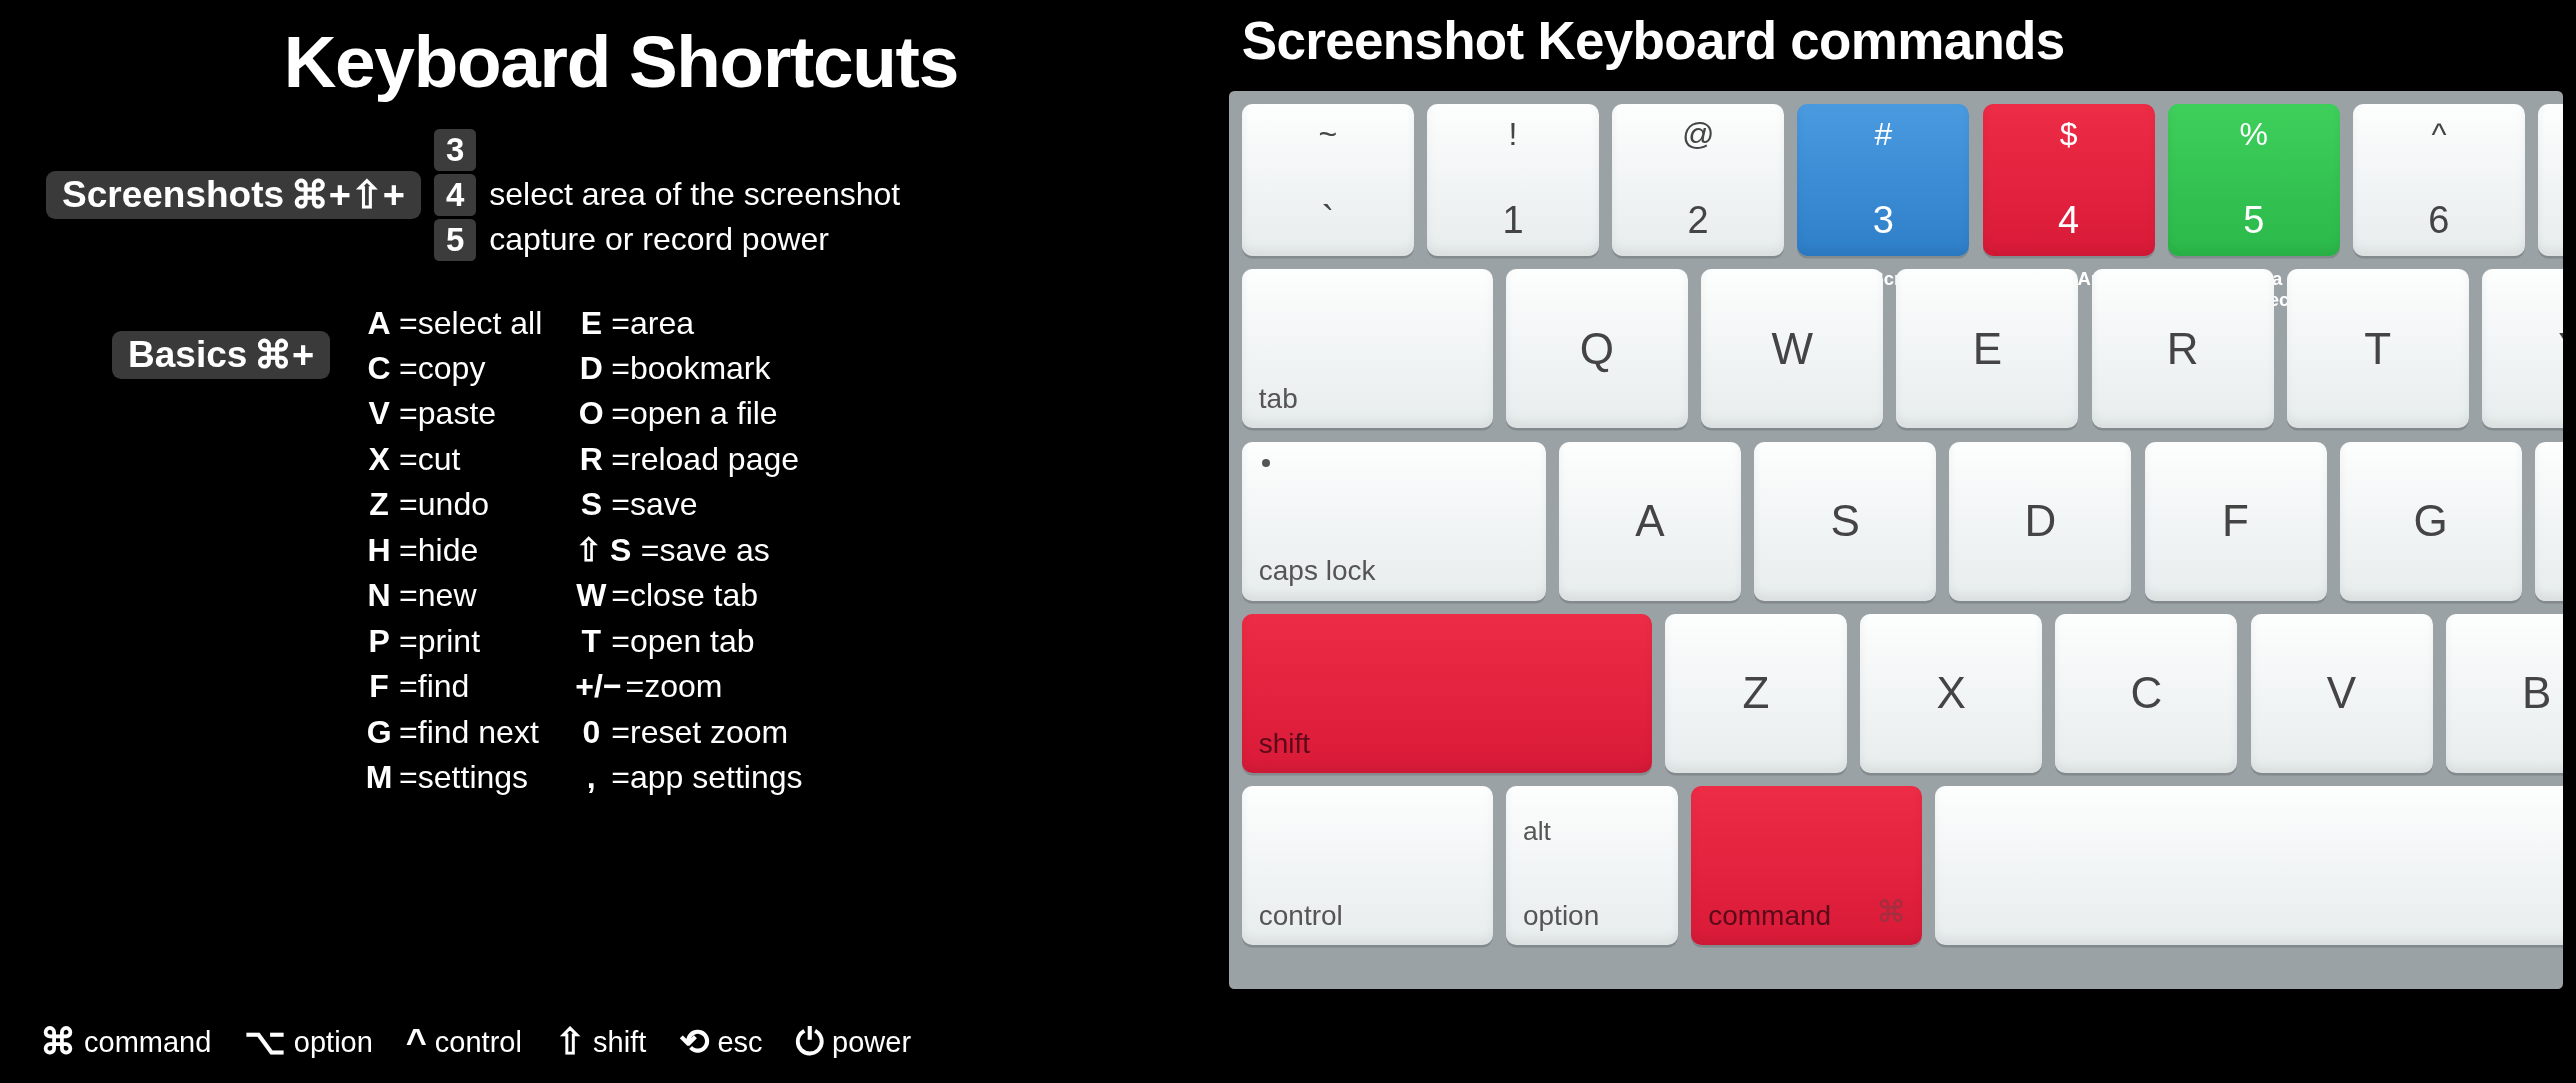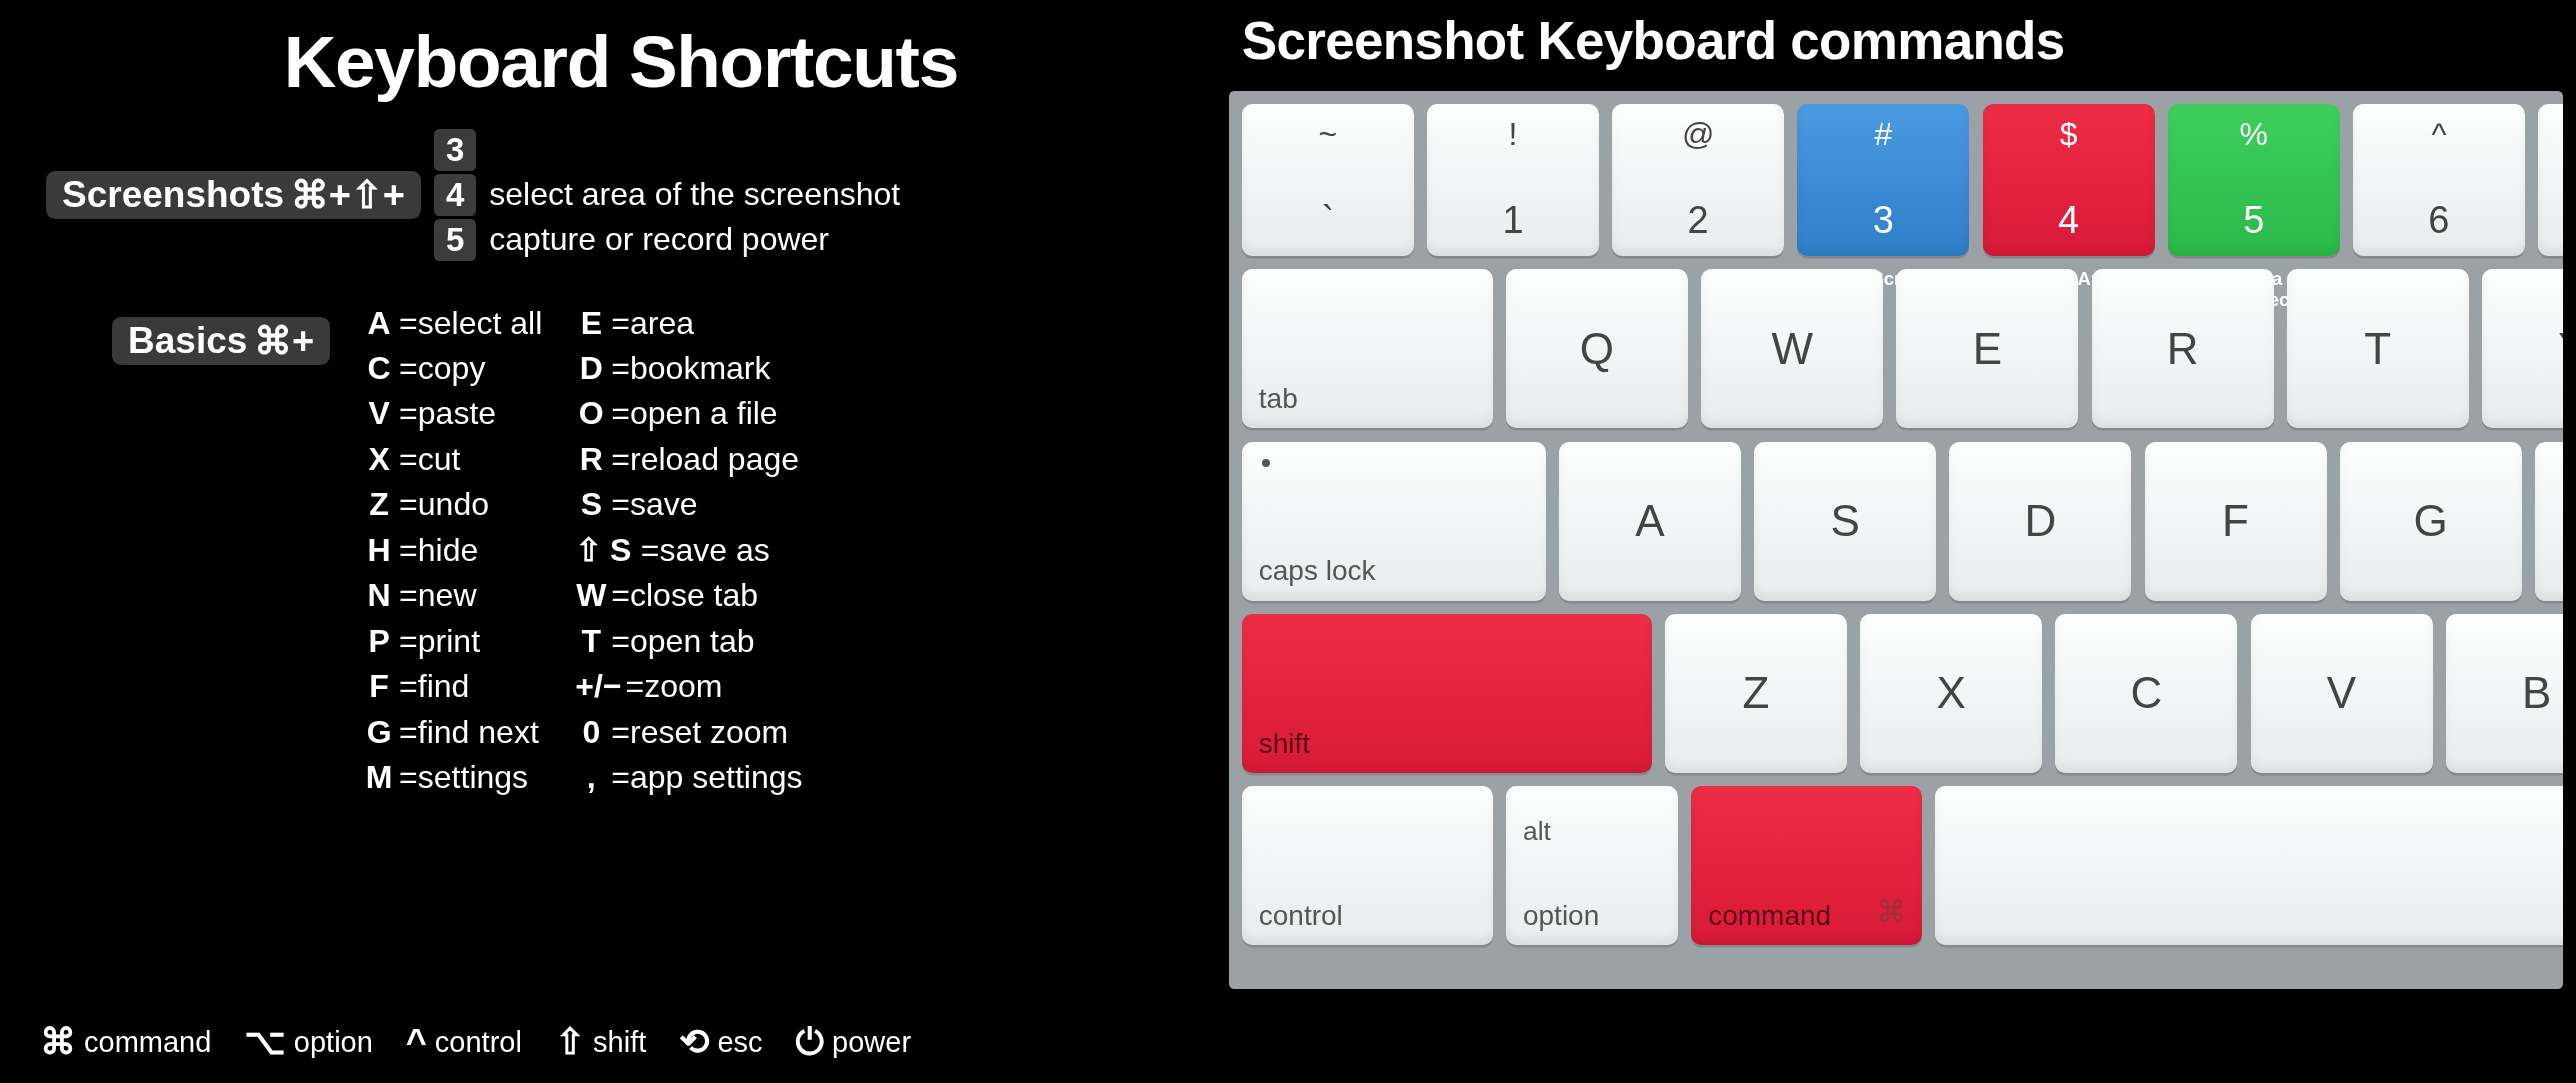--- a/index.html
+++ b/index.html
@@ -80,21 +80,21 @@
     font-size: 32px;
     font-weight: 400;
   }
 
   
   .section-basics {
     display: flex;
     gap: 33px;
     margin-top: 40px;
   }
-  .basics-label-wrap { padding-top: 16px; padding-left: 66px; }
+  .basics-label-wrap { padding-top: 16px; padding-left: 66px; margin-top: 14px; }
   .basics-cols {
     display: flex;
     gap: 33px;
     font-size: 32px;
     line-height: 1.42;
   }
   .basics-col { }
   .brow { white-space: nowrap; display:flex; align-items:center; }
   .bk { font-weight: 900; display:inline-block; min-width: 32px; text-align:center; }
   .bpre { font-weight:900; font-size:32px; display:inline-block; margin-right:2.6px;}

